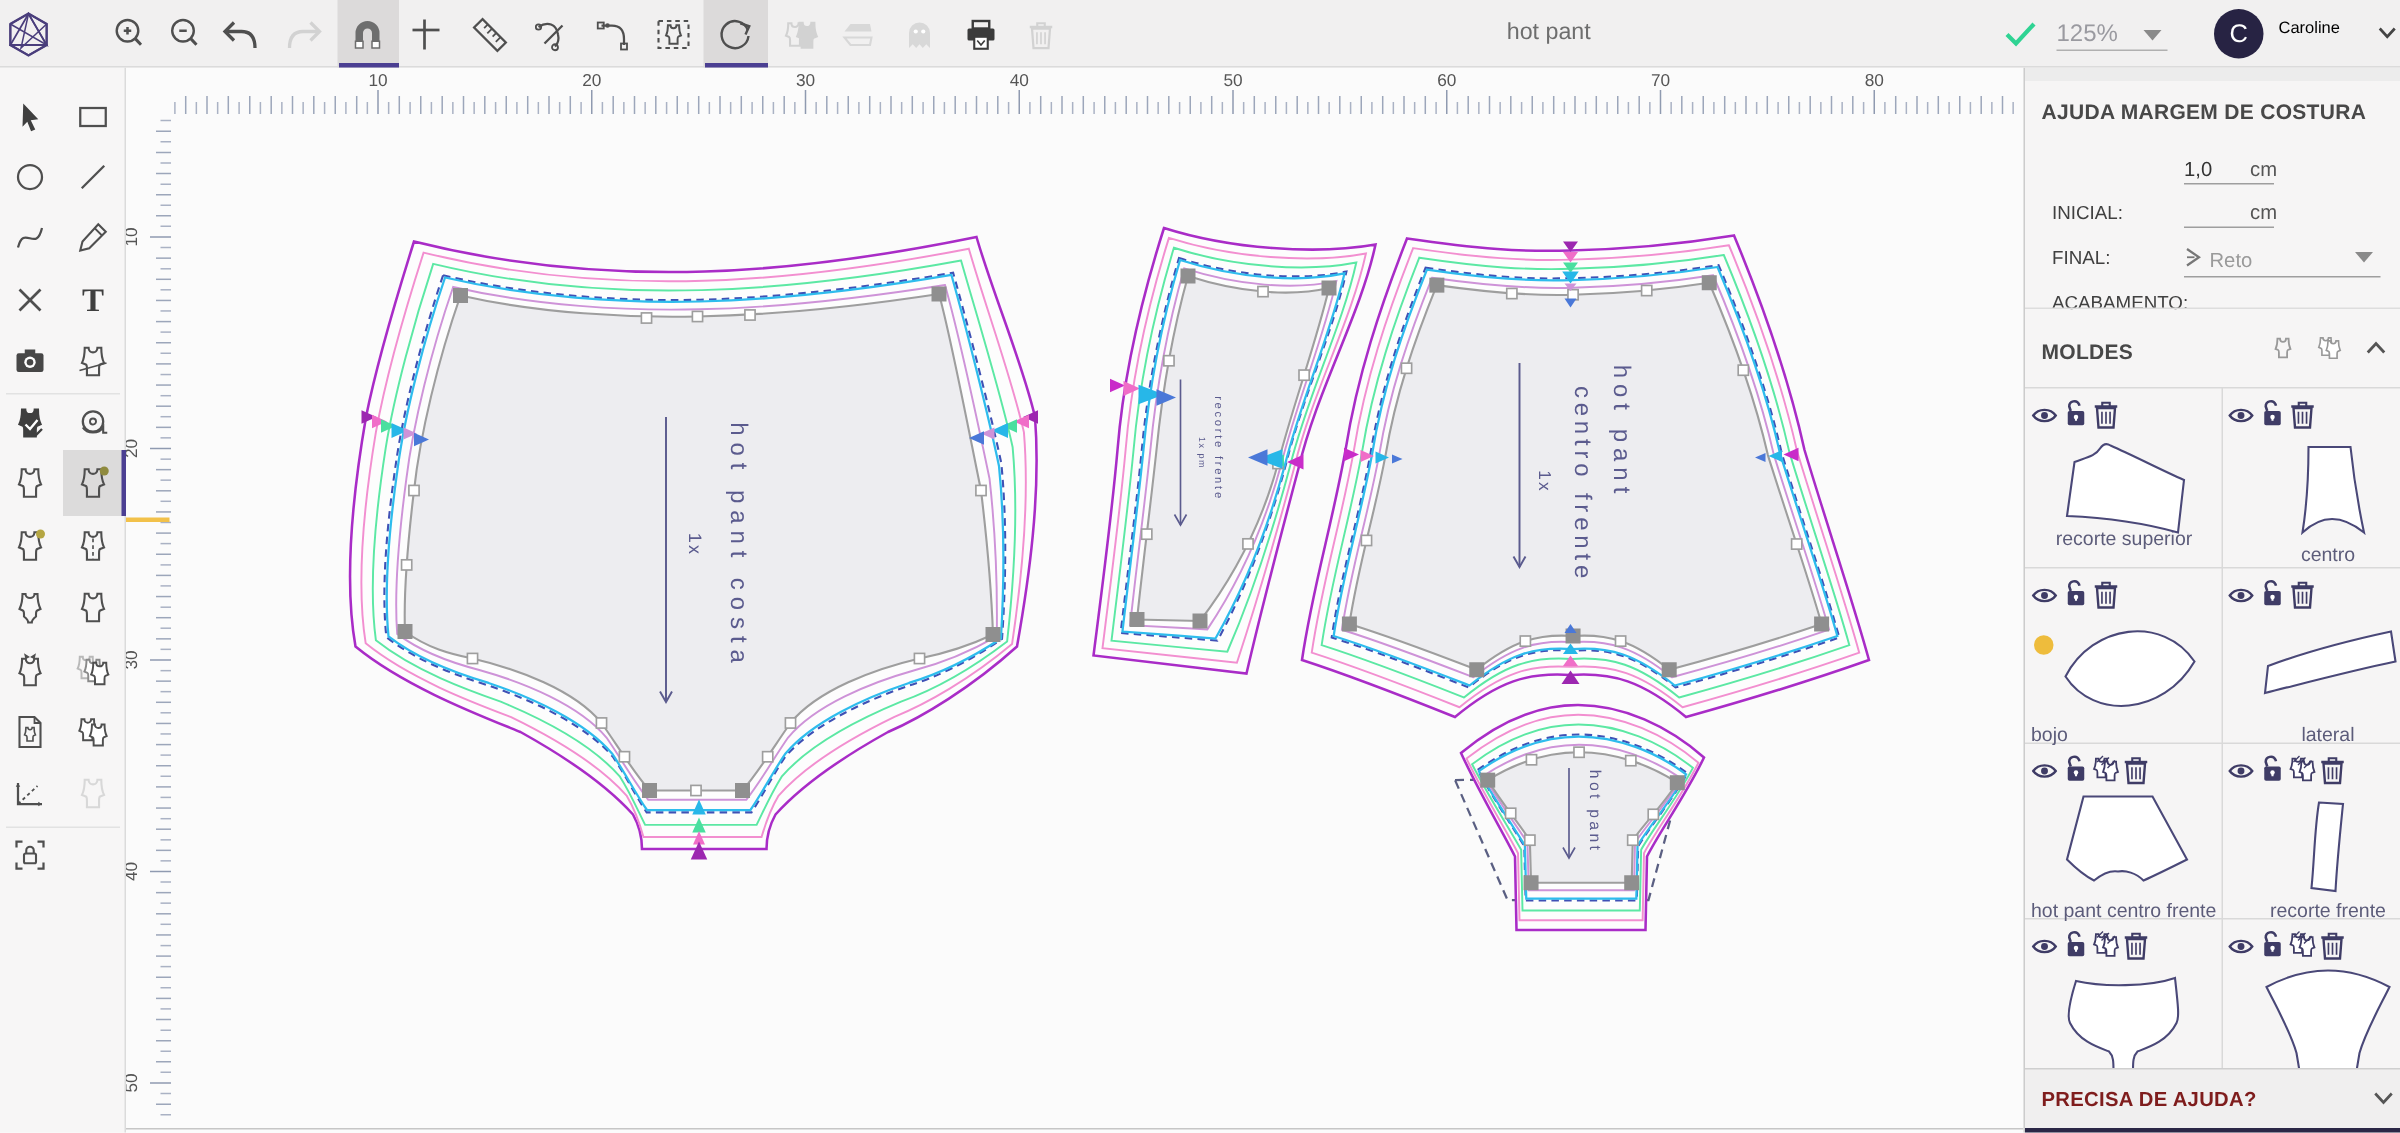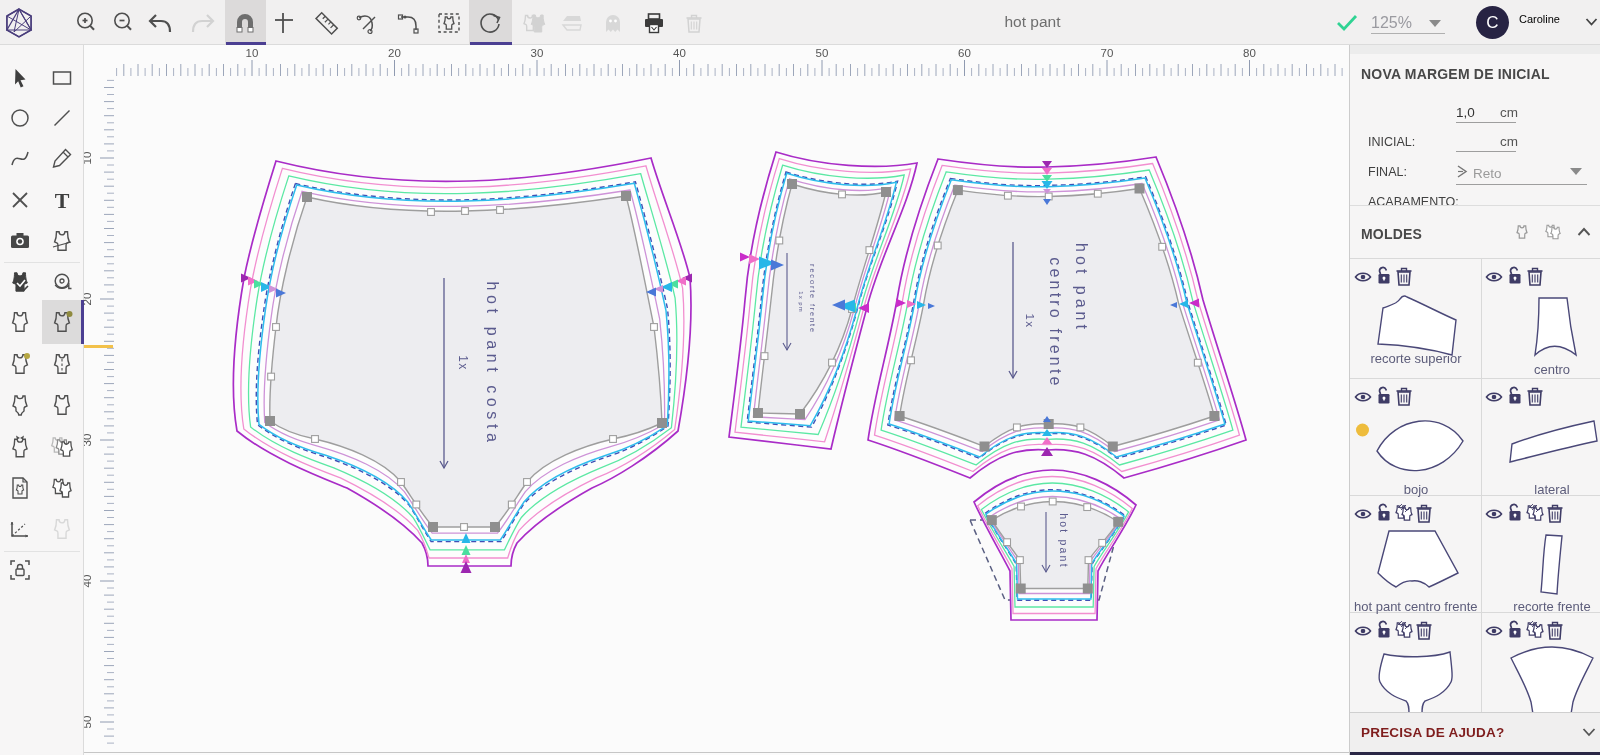--- a/index.html
+++ b/index.html
@@ -664,21 +664,21 @@
       <path d="M -9 -5 V -9 H -5" stroke="#4f4f4f" stroke-width="1.5" fill="none"></path>
       <path d="M 5 -9 H 9 V -5" stroke="#4f4f4f" stroke-width="1.5" fill="none"></path>
       <path d="M 9 5 V 9 H 5" stroke="#4f4f4f" stroke-width="1.5" fill="none"></path>
       <path d="M -5 9 H -9 V 5" stroke="#4f4f4f" stroke-width="1.5" fill="none"></path>
       <rect x="-4" y="-1" width="8" height="6.5" rx="1" fill="none" stroke="#4f4f4f" stroke-width="1.4"></rect>
       <path d="M -2.5 -1 V -3 A 2.5 2.5 0 0 1 2.5 -3 V -1" fill="none" stroke="#4f4f4f" stroke-width="1.4"></path>
     </svg>
 </div>
 <div id="sidebar">
 <div style="position:absolute;left:0;top:0;width:251px;height:9px;background:#ececec"></div>
-<div class="shead" style="left:11px;top:21px">NOVA MARGEM DE INICIAL</div>
+<div class="shead" style="left:11px;top:21px">AJUDA MARGEM DE COSTURA</div>
 <div class="slabel" style="left:18px;top:61px">INICIAL:</div>
 <div style="position:absolute;left:106px;top:60px;font-size:13.5px;color:#333">1,0</div>
 <div style="position:absolute;left:106px;top:77px;width:60px;height:1px;background:#9e9e9e"></div>
 <div style="position:absolute;left:150px;top:60px;font-size:13.5px;color:#555">cm</div>
 <div class="slabel" style="left:18px;top:91px">FINAL:</div>
 <div style="position:absolute;left:106px;top:106px;width:60px;height:1px;background:#9e9e9e"></div>
 <div style="position:absolute;left:150px;top:89px;font-size:13.5px;color:#555">cm</div>
 <div class="slabel" style="left:18px;top:121px">ACABAMENTO:</div>
 <svg style="position:absolute;left:106px;top:120px" width="14" height="13">
       <path d="M 2 1 L 10 6.5 L 2 12" fill="none" stroke="#777" stroke-width="1.5"></path>
@@ -755,21 +755,21 @@
       <rect x="-0.7" y="2" width="1.4" height="2.5" fill="#fff"></rect>
     </svg>
     <svg style="position:absolute;left:44.0px;top:340.0px" width="20" height="22" viewBox="-10.0 -11.0 20 22">
       <line x1="-7.5" y1="-5" x2="7.5" y2="-5" stroke="#3f3c66" stroke-width="1.6"></line>
       <path d="M -2.5 -5 V -7.5 H 2.5 V -5" fill="none" stroke="#3f3c66" stroke-width="1.4"></path>
       <path d="M -6 -4 L -5 9 H 5 L 6 -4 Z" fill="none" stroke="#3f3c66" stroke-width="1.6"></path>
       <line x1="-2.7" y1="-1.5" x2="-2.7" y2="6.5" stroke="#3f3c66" stroke-width="1.1"></line>
       <line x1="0" y1="-1.5" x2="0" y2="6.5" stroke="#3f3c66" stroke-width="1.1"></line>
       <line x1="2.7" y1="-1.5" x2="2.7" y2="6.5" stroke="#3f3c66" stroke-width="1.1"></line>
     </svg>
-<div style="position:absolute;left:4px;top:437px;width:124px;text-align:center;font-size:13px;color:#5c5c7a">bojo</div>
+<div style="position:absolute;left:4px;top:437px;width:124px;font-size:13px;color:#5c5c7a">bojo</div>
 <svg style="position:absolute;left:134.0px;top:342.0px" width="20" height="20" viewBox="-10.0 -10.0 20 20">
       <path d="M -7.5 0 C -4 -5 4 -5 7.5 0 C 4 5 -4 5 -7.5 0 Z" fill="none" stroke="#3f3c66" stroke-width="1.6"></path>
       <circle r="2.3" fill="#3f3c66"></circle>
     </svg>
     <svg style="position:absolute;left:155.0px;top:340.0px" width="20" height="22" viewBox="-10.0 -11.0 20 22">
       <path d="M -3.5 -2 L -4.5 -5 A 3.4 3.4 0 0 1 2 -6.5 L 2.3 -5.5" fill="none" stroke="#3f3c66" stroke-width="1.7"></path>
       <rect x="-5.5" y="-2" width="11" height="9.5" rx="1.2" fill="#3f3c66"></rect>
       <circle cy="2" r="1.5" fill="#fff"></circle>
       <rect x="-0.7" y="2" width="1.4" height="2.5" fill="#fff"></rect>
     </svg>

